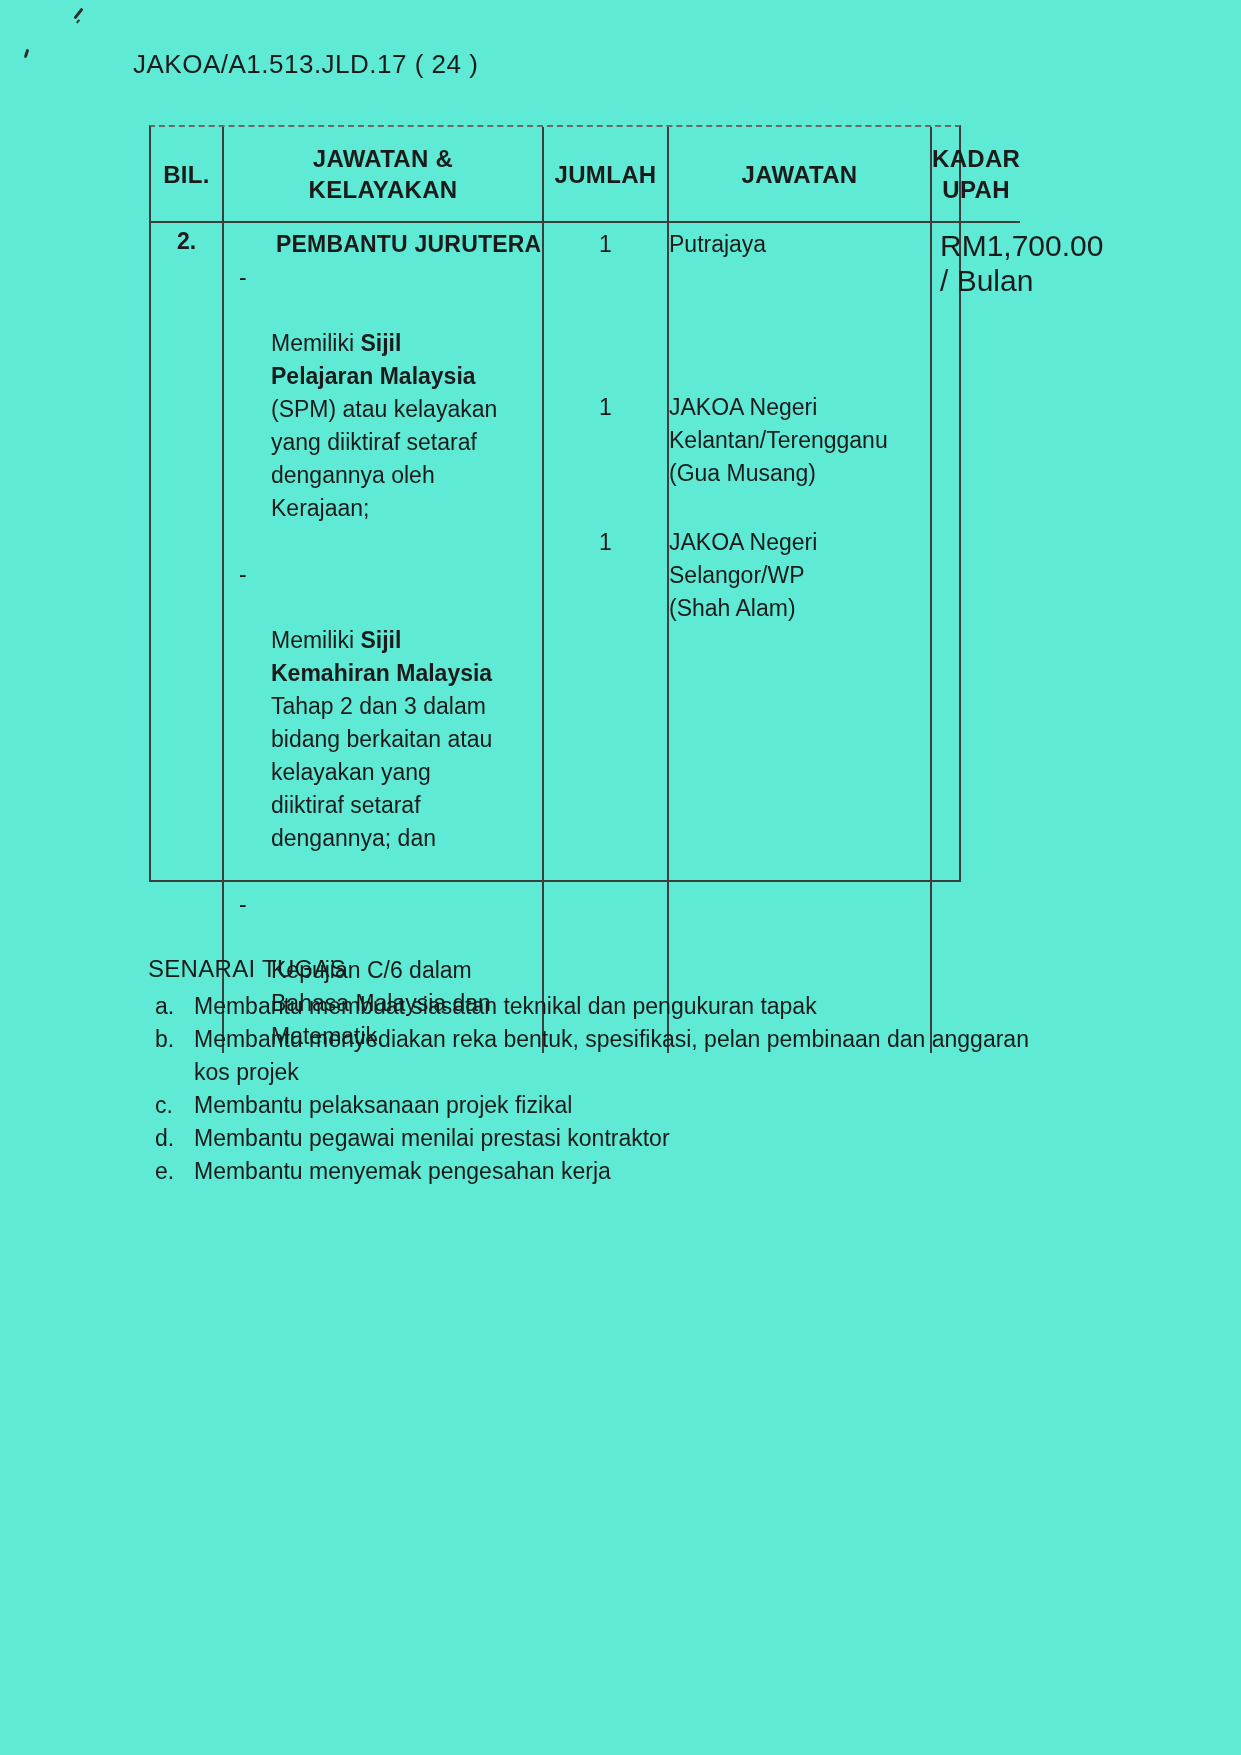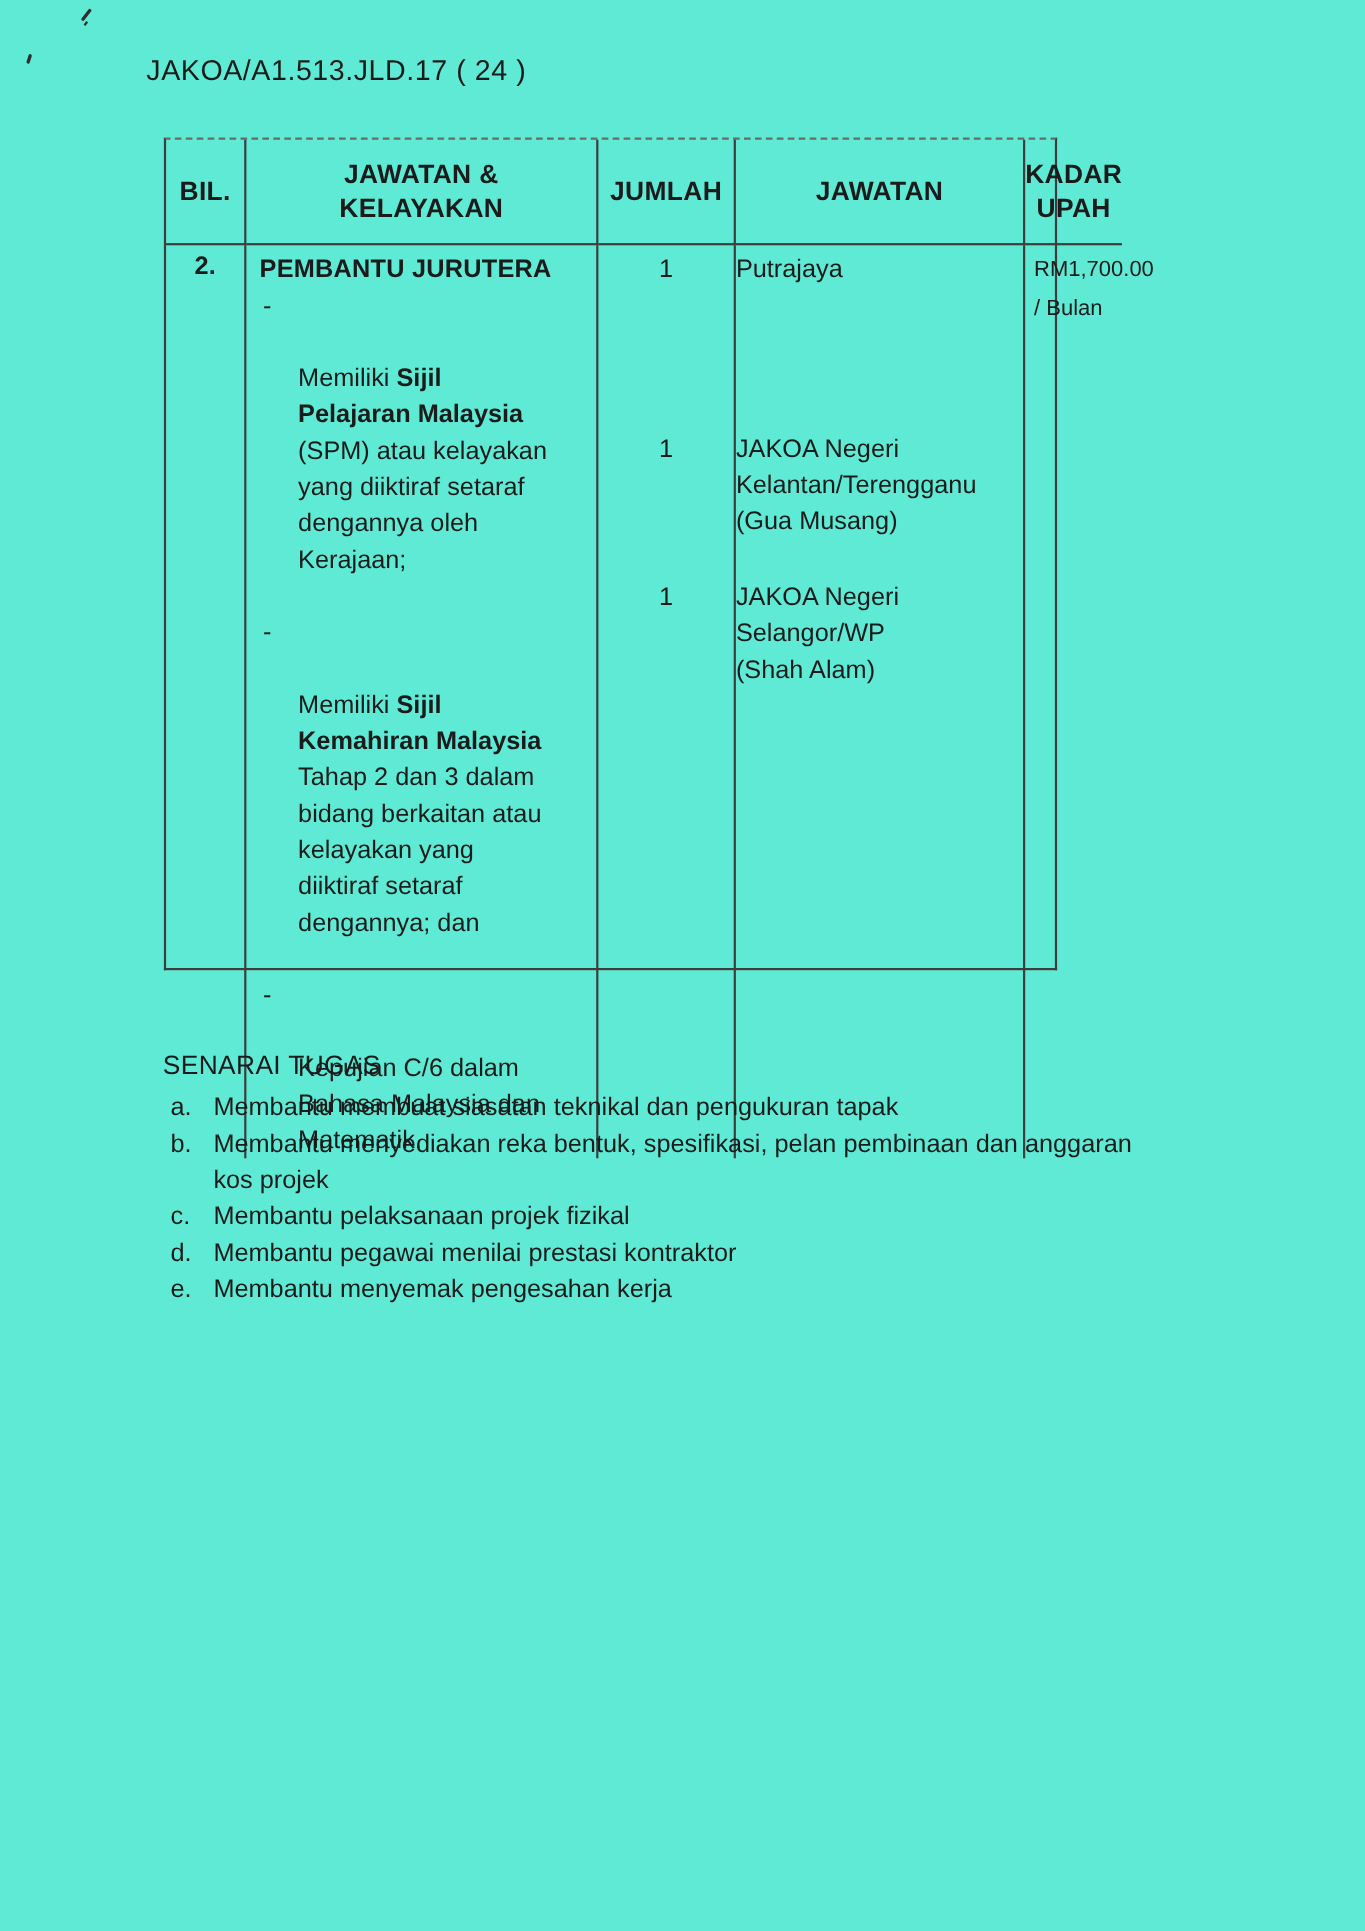--- a/index.html
+++ b/index.html
@@ -38,31 +38,31 @@
     border-bottom:2px solid #3d3d3d;
     display:flex; align-items:center; justify-content:center;
     text-align:center; font-weight:bold; font-size:24px; line-height:31px;
     white-space:pre-line; letter-spacing:.3px;
   }
 
   .bil-num { position:absolute; top:5px; left:0; width:100%; text-align:center;
              font-weight:bold; font-size:23px; }
 
   .jaw-cell { padding:5px 6px 0 12px; }
-  .job-title { font-weight:bold; font-size:23px; line-height:33px; letter-spacing:.2px; white-space:nowrap; }
+  .job-title { font-weight:bold; font-size:23px; line-height:33px; letter-spacing:.2px; white-space:nowrap;margin-left:40px; }
   .bullet { position:relative; padding-left:35px; font-size:23px; line-height:33px; white-space:pre-line; }
   .bullet .dash { position:absolute; left:3px; top:0; white-space:normal; }
   .bullet.gap { margin-top:33px; }
   .bold { font-weight:bold; }
 
   .qty { position:absolute; left:0; width:100%; text-align:center; font-size:23px; line-height:33px; }
   .loc { position:absolute; left:0; width:100%; font-size:23px; line-height:33px; white-space:pre-line; }
   .pos1 { top:5px; } .pos2 { top:168px; } .pos3 { top:303px; }
 
-  .rate { position:absolute; left:8px; top:5px; font-size:20px; line-height:35px; white-space:pre-line; }
+  .rate { position:absolute; left:8px; top:5px; font-size:30px; line-height:35px; white-space:pre-line; }
 
   
   .tasks { position:absolute; left:148px; top:931px; width:965px; }
   .tasks-title { font-weight:normal; font-size:24px; letter-spacing:.3px; margin-bottom:7px;margin-top:24px; }
   .task-item { display:flex; font-size:23px; line-height:33px; padding-left:7px; }
   .task-letter { width:39px; flex-shrink:0; }
   .task-text { white-space:pre-line; }
 </style>
 </head>
 <body>

